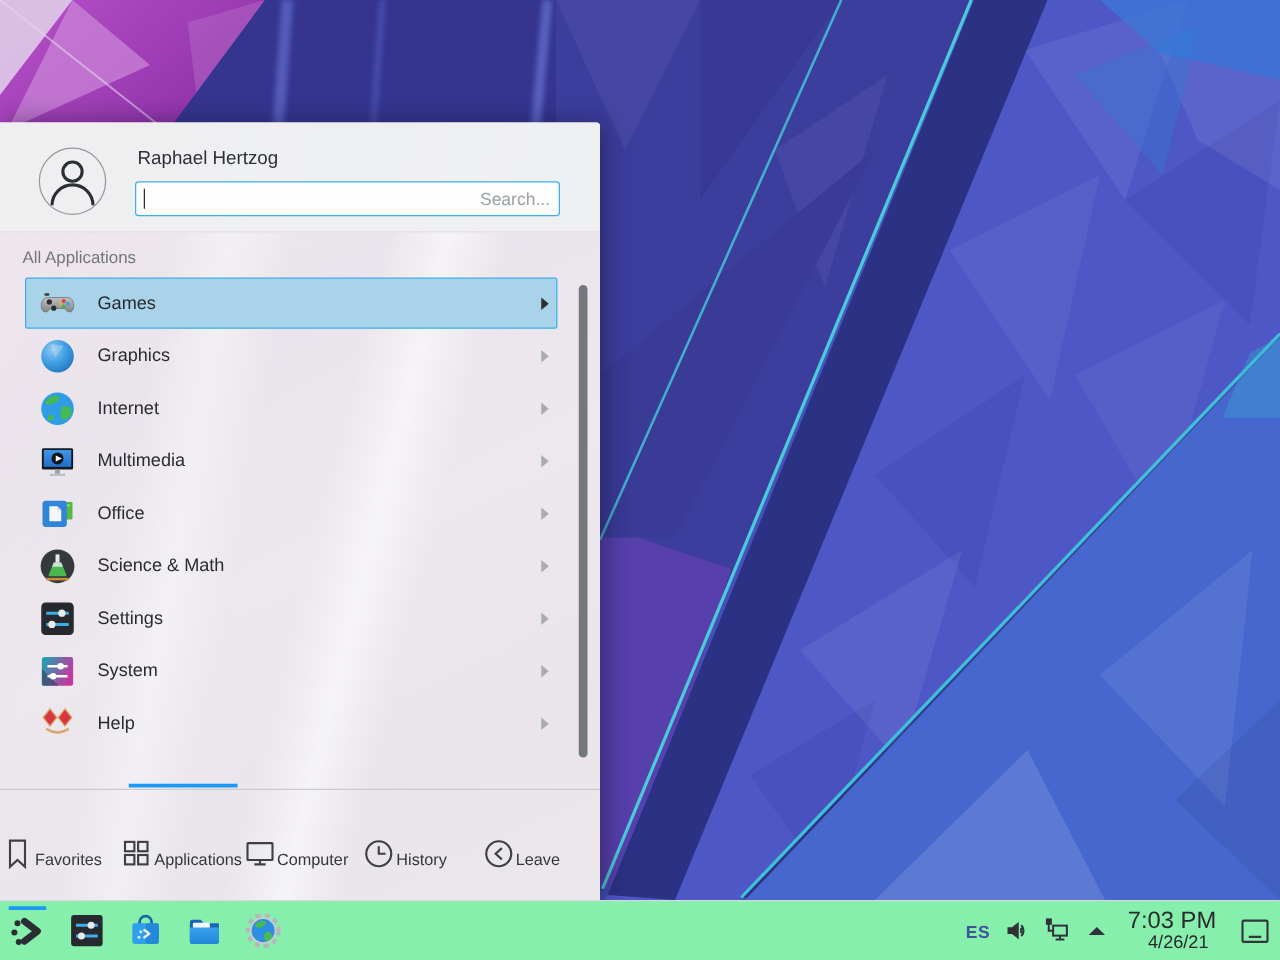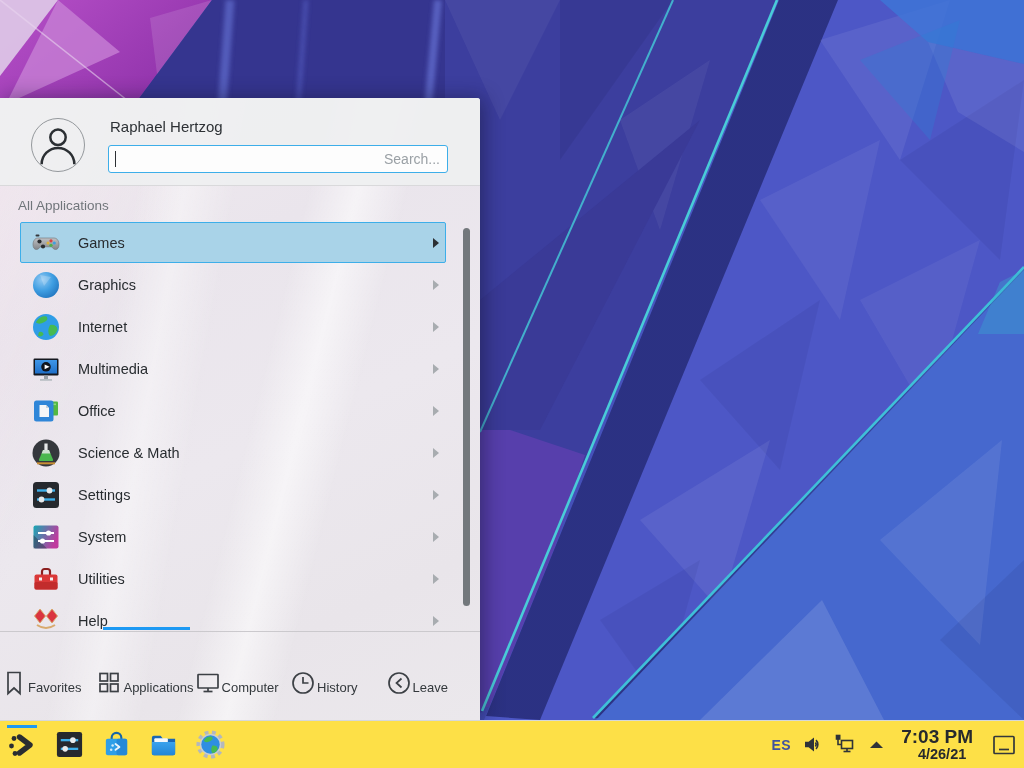--- a/index.html
+++ b/index.html
@@ -45,29 +45,29 @@
   .scrollbar{position:absolute;left:463px;top:130px;width:7px;height:378px;border-radius:3.5px;background:#73787c;}
 
   .tab-indicator{position:absolute;left:103px;bottom:90px;width:87px;height:3px;background:#1d99f3;}
   .menu-tabs{position:absolute;left:0;right:0;bottom:0;height:88px;border-top:1px solid #cbc9cd;
         display:flex;align-items:stretch;}
   .tab{flex:1;display:flex;flex-direction:row;align-items:center;padding-top:14px;}
   .tab-icon{width:28px;height:28px;}
   .tab-label{margin-top:8px;font-size:13px;color:#33383c;}
 
   
-  .taskbar{position:absolute;left:0;bottom:0;width:1024px;height:48px;background:#fde047;
+  .taskbar{position:absolute;left:0;bottom:0;width:1024px;height:48px;background:#86efac;
         border-top:1px solid #d5d8da;box-sizing:border-box;display:flex;align-items:center;}
   .task-apps{display:flex;align-items:center;padding-left:5px;gap:13px;}
   .task-app{position:relative;width:34px;height:44px;display:flex;align-items:center;justify-content:center;}
   .task-app.active::before{content:"";position:absolute;top:2px;left:2px;width:30px;height:3px;background:#1d99f3;}
   .tray{margin-left:auto;display:flex;align-items:center;gap:11px;padding-right:7px;}
   .kbd-layout{font-size:14px;font-weight:bold;color:#41519e;letter-spacing:.5px;}
   .tray-icon{width:21px;height:21px;}
-  .clock{text-align:center;line-height:1.05;margin:0 3px;color:#26292d;font-weight:bold;}
+  .clock{text-align:center;line-height:1.05;margin:0 3px;color:#26292d;}
   .clock .time{font-size:19px;}
   .clock .date{font-size:14.5px;padding-left:10px;}
   .show-desktop{width:26px;height:26px;margin-left:4px;}
 </style>
 </head>
 <body>
 
 <div class="screen">
 
   <svg class="wallpaper" viewBox="0 0 1024 768" preserveAspectRatio="none">
@@ -303,33 +303,20 @@
             <line x1="8" y1="12" x2="24" y2="12" stroke="#fff" stroke-width="2"></line>
             <circle cx="18.5" cy="12" r="2.6" fill="#fff"></circle>
             <line x1="8" y1="20" x2="24" y2="20" stroke="#fff" stroke-width="2"></line>
             <circle cx="12.5" cy="20" r="2.6" fill="#fff"></circle>
           </svg>
         </span>
         <span class="cat-label">System</span>
         <span class="cat-arrow"></span>
       </div>
 
-      <div class="cat-row">
-        <span class="cat-icon">
-          <svg viewBox="0 0 32 32">
-            <path d="M12,12 v-3.5 a2.5,2.5 0 0 1 2.5,-2.5 h3 a2.5,2.5 0 0 1 2.5,2.5 V12" fill="none" stroke="#8c1f1f" stroke-width="2.2"></path>
-            <rect x="4.5" y="11.5" width="23" height="15" rx="2" fill="#da3838"></rect>
-            <rect x="4.5" y="19" width="23" height="7.5" rx="1.5" fill="#c22c2c"></rect>
-            <rect x="9" y="14.5" width="3" height="3" fill="#f3f4f5"></rect>
-            <rect x="20" y="14.5" width="3" height="3" fill="#f3f4f5"></rect>
-          </svg>
-        </span>
-        <span class="cat-label">Utilities</span>
-        <span class="cat-arrow"></span>
-      </div>
 
       <div class="cat-row">
         <span class="cat-icon">
           <svg viewBox="0 0 32 32">
             <path d="M10,4 l5.5,7 L10,18 4.5,11 Z" fill="#da3540" stroke="#d8aa6e" stroke-width="1"></path>
             <path d="M22,4 l5.5,7 L22,18 l-5.5,-7 Z" fill="#da3540" stroke="#d8aa6e" stroke-width="1"></path>
             <path d="M7,20 q9,6 18,0" fill="none" stroke="#d8aa6e" stroke-width="2"></path>
           </svg>
         </span>
         <span class="cat-label">Help</span>

